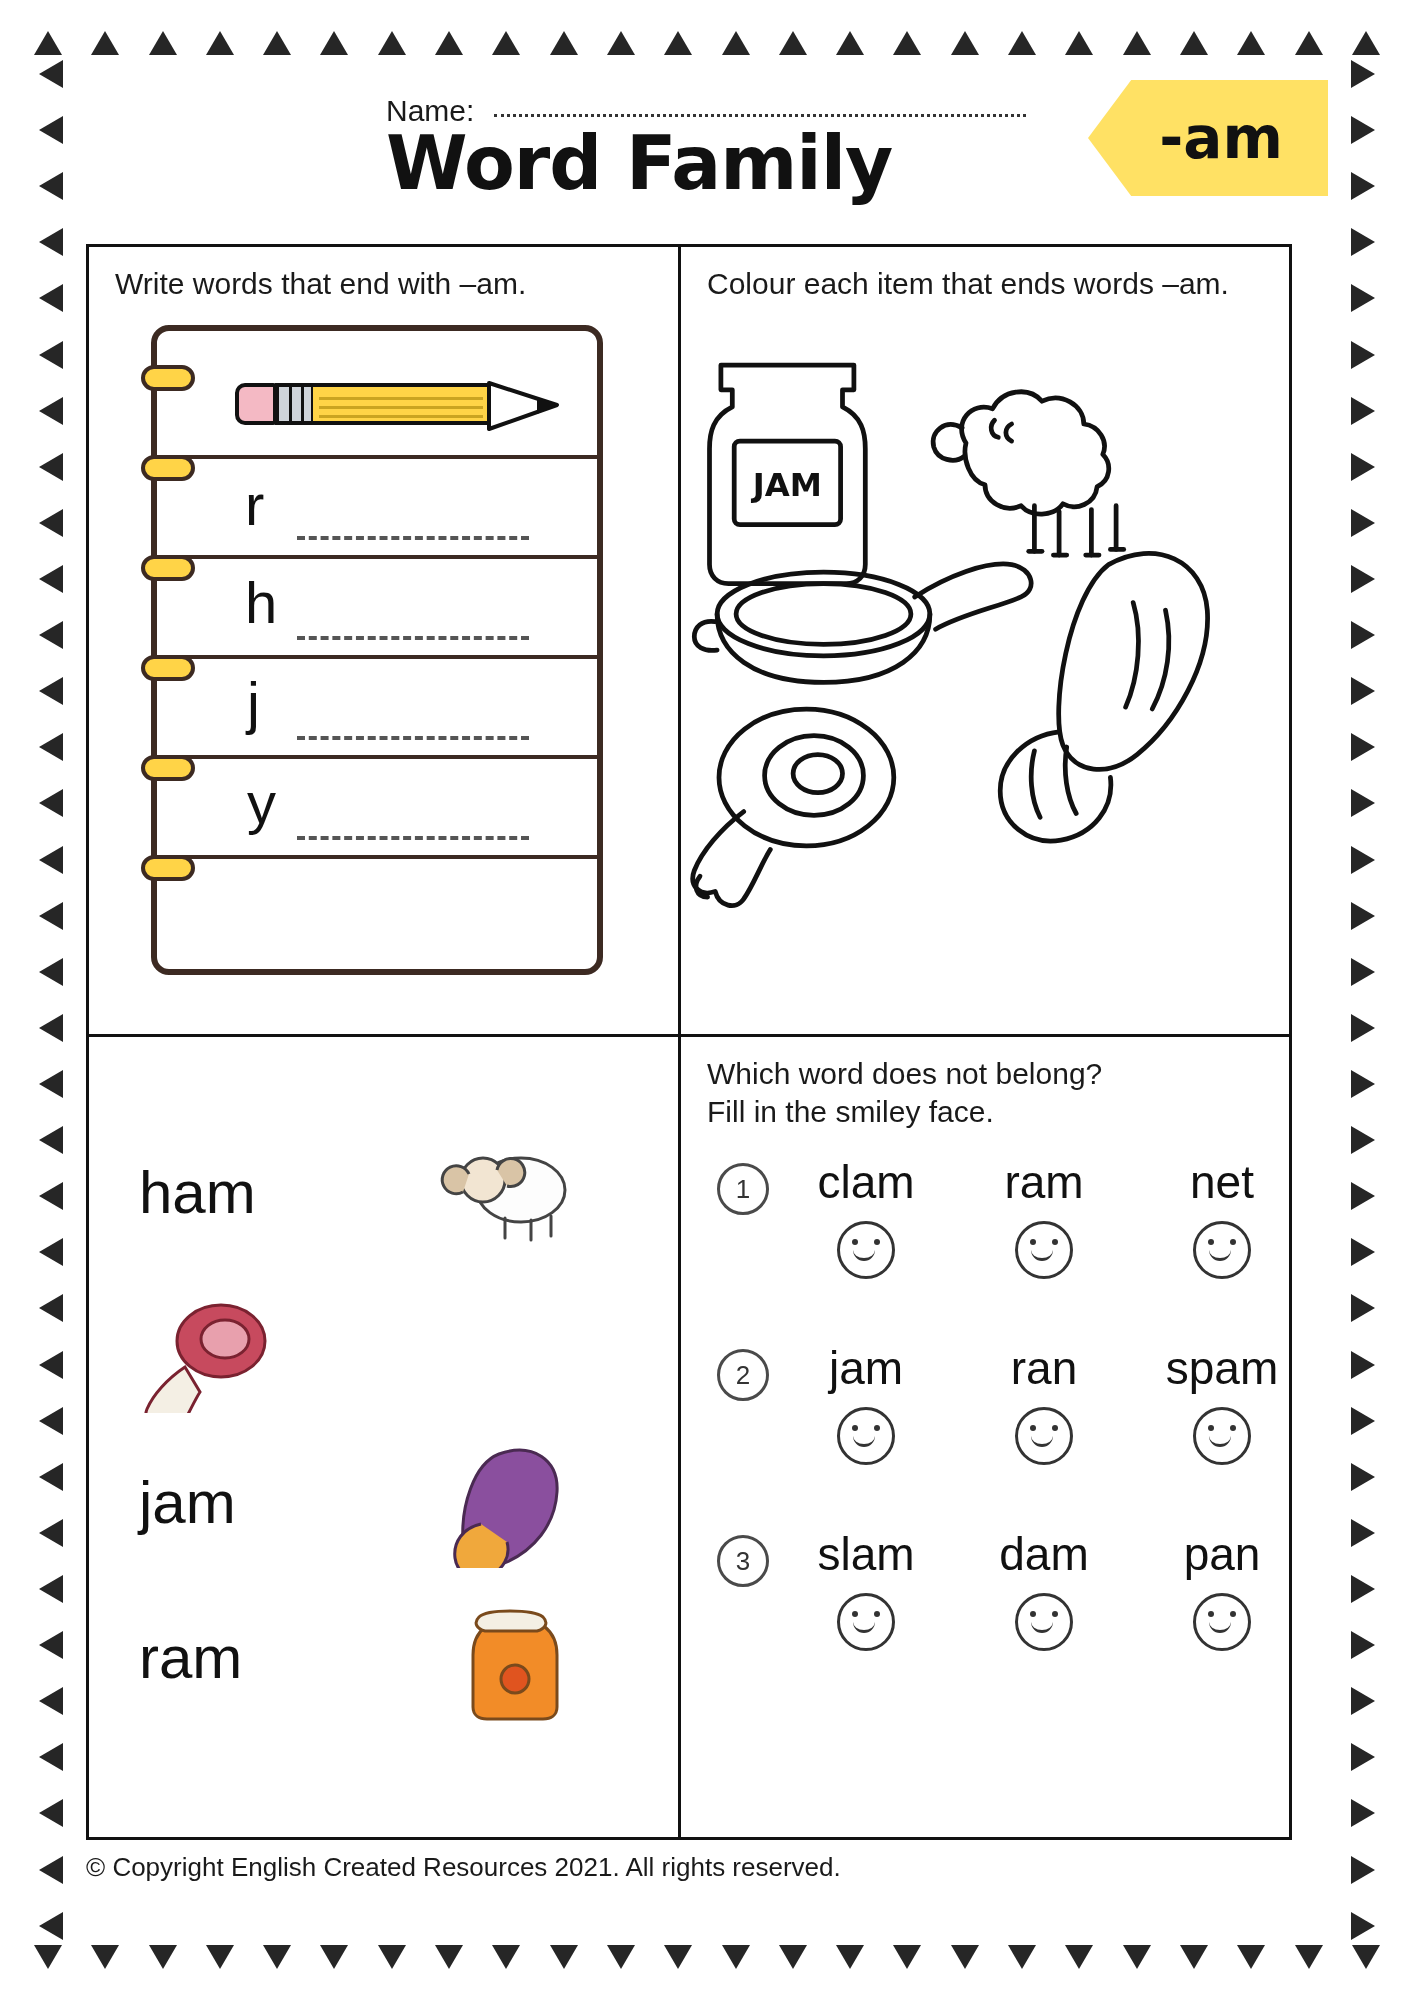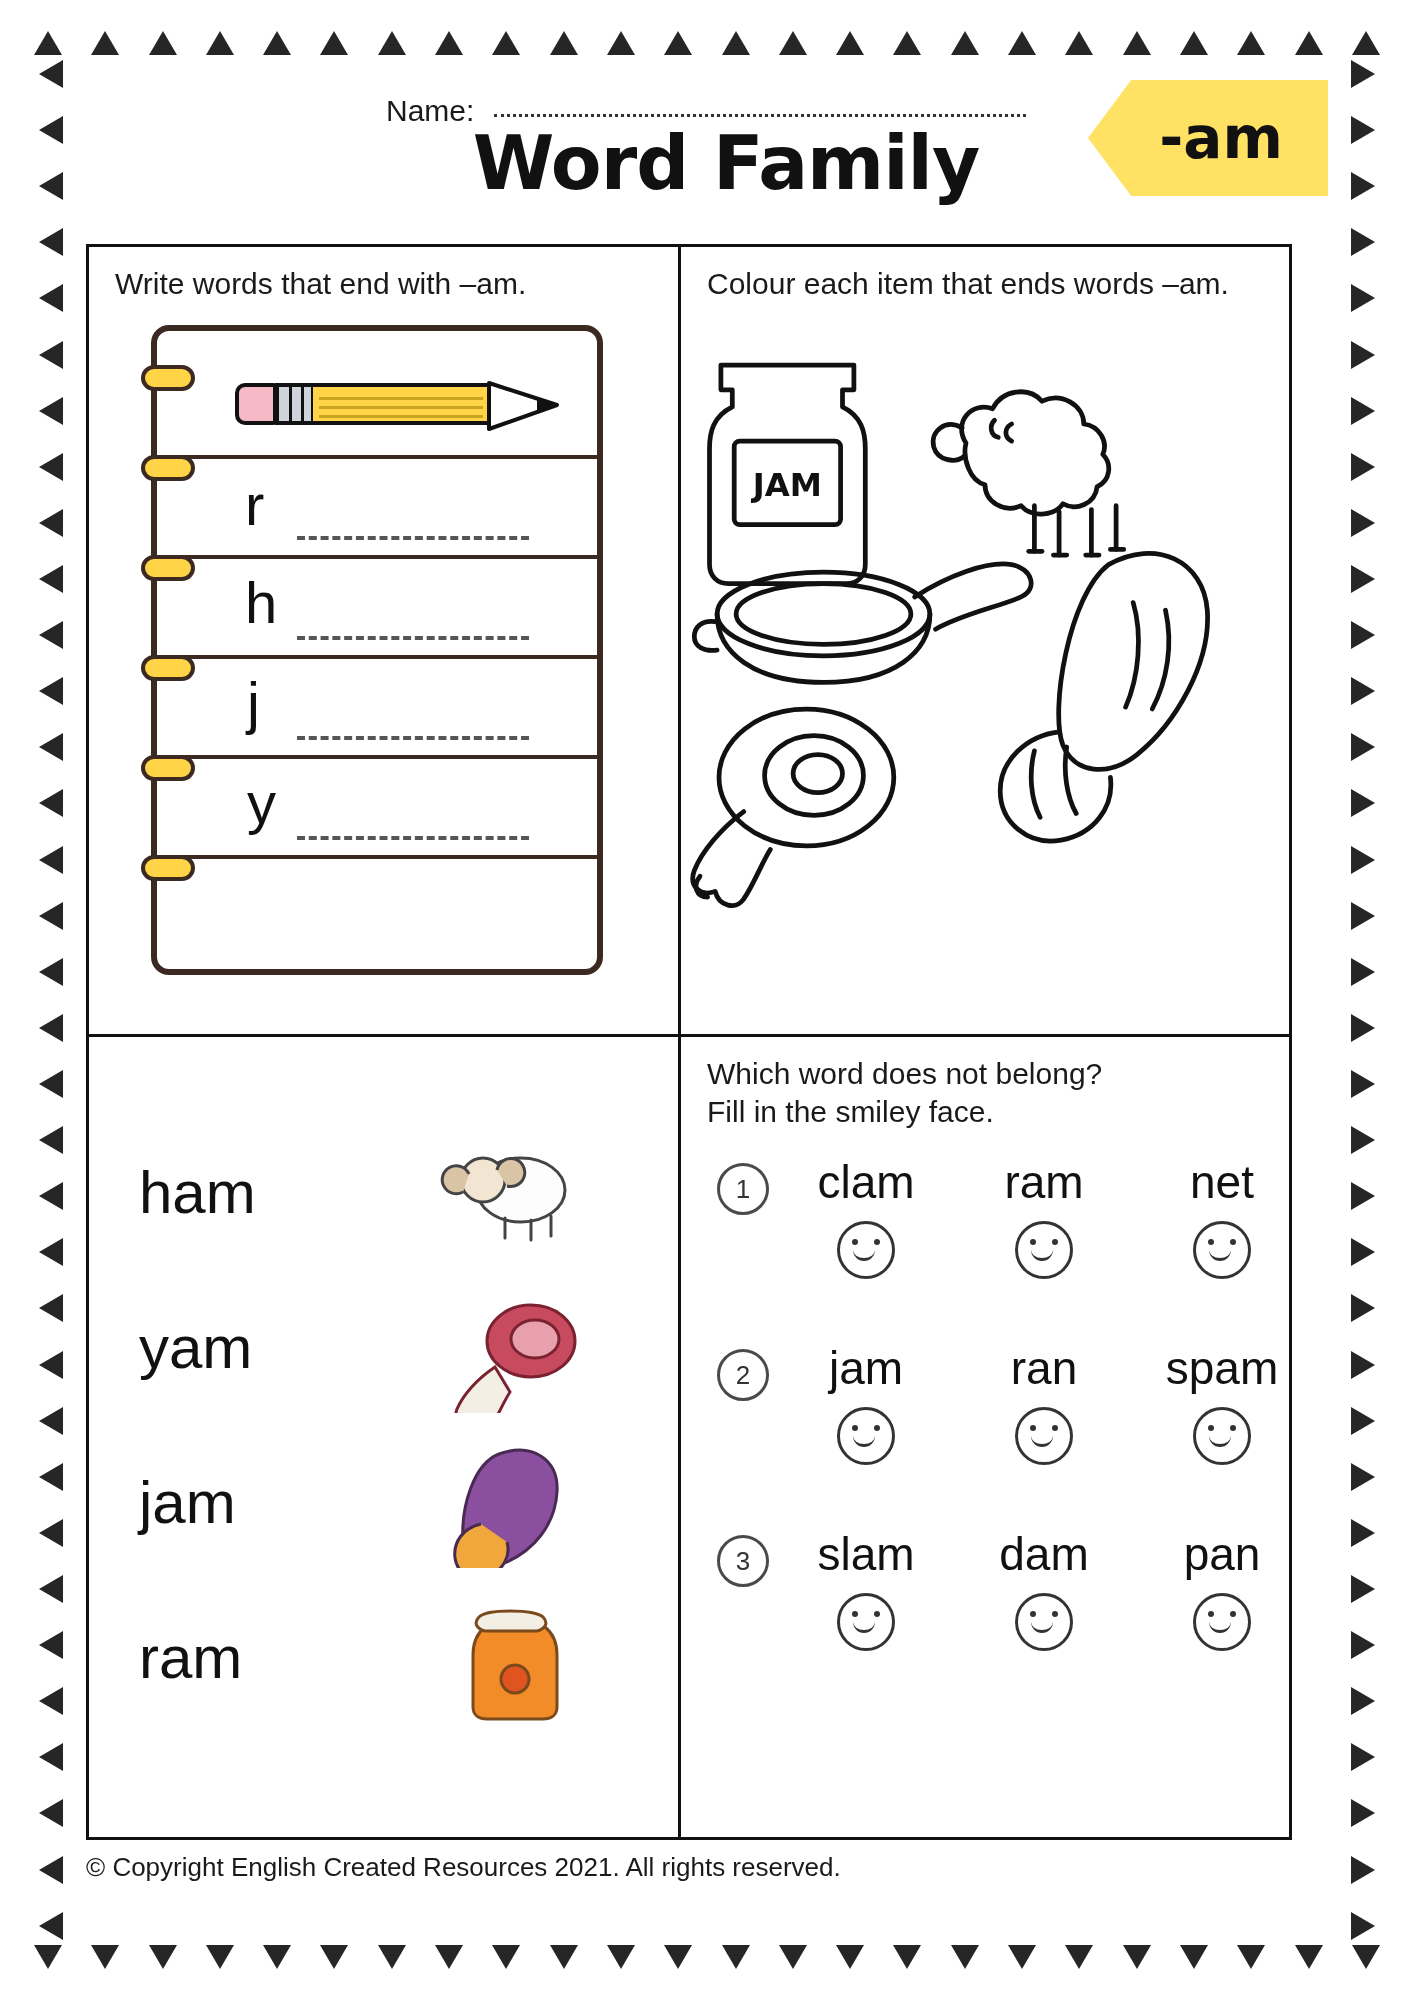--- a/index.html
+++ b/index.html
@@ -122,21 +122,21 @@
   .name-dots {
     flex: 1;
     border-bottom: 3px dotted #333;
     transform: translateY(-4px);
   }
 
   .title {
     position: absolute;
     left: 300px; top: 58px;
     width: 680px;
-    text-align: center;
+    text-align: left;
     font-family: "DejaVu Sans", sans-serif;
     font-weight: bold;
     font-size: 74px;
     color: #111;
     letter-spacing: -1px;
   }
 
   .badge {
     position: absolute;
     right: 0; top: 18px;
@@ -577,21 +577,20 @@
                   <circle cx="44" cy="52" r="22" fill="#f2e5d2"></circle>
                   <path d="M30 46 a14 14 0 1 0 -6 18" fill="#d9c4a6"></path>
                   <path d="M58 42 a14 14 0 1 1 10 16" fill="#d9c4a6"></path>
                   <path d="M66 90 v20 M92 92 v20 M112 88 v20" stroke-linecap="round"></path>
                 </g>
               </svg>
             </div>
           </div>
 
           <div class="match-row">
-            <div class="match-word">yam</div>
             <div class="match-pic">
               <svg viewBox="0 0 150 130" width="150" height="130">
                 <g stroke="#7a2230" stroke-width="3">
                   <ellipse cx="92" cy="58" rx="44" ry="36" fill="#c74a5e"></ellipse>
                   <ellipse cx="96" cy="56" rx="24" ry="19" fill="#e8a0ad"></ellipse>
                   <path d="M56 84 c-18 12 -32 28 -38 42 c-4 10 4 18 14 14 c2 10 14 14 19 5 c7 -10 13 -25 20 -36z" fill="#f4efe4"></path>
                 </g>
               </svg>
             </div>
           </div>

